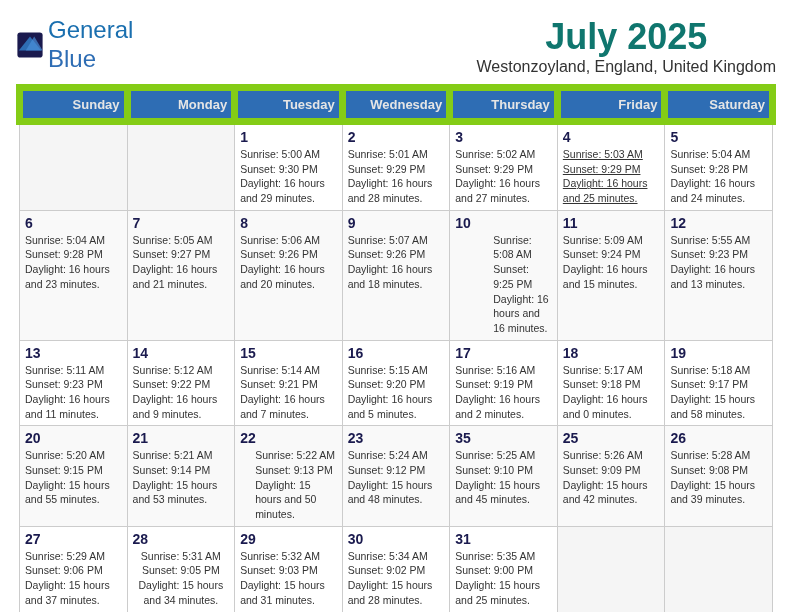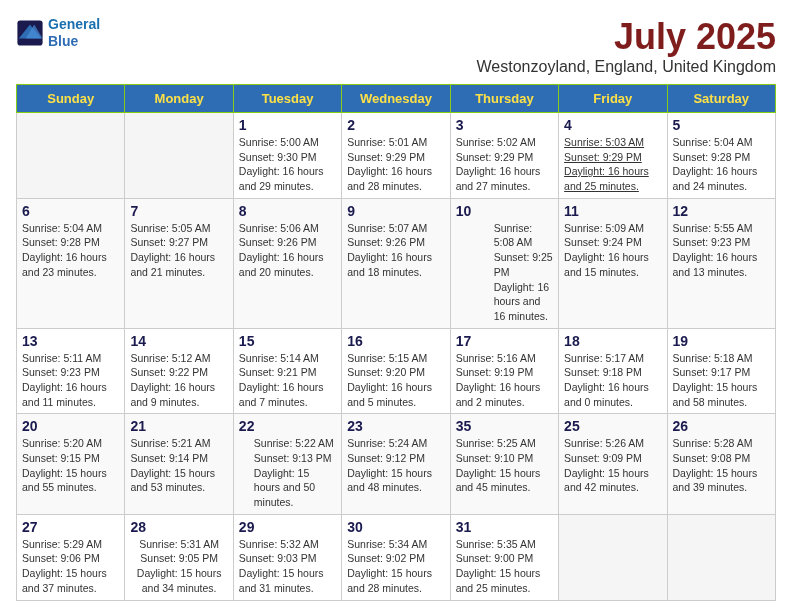--- a/index.html
+++ b/index.html
@@ -15,57 +15,58 @@
       justify-content: space-between;
       align-items: flex-start;
       margin-bottom: 8px;
     }
     .logo {
       display: flex;
       align-items: center;
       gap: 4px;
     }
     .logo-text {
-      font-size: 14px;
-      font-weight: bold;
+      font-size: 24px;
+      font-weight: normal;
       color: #1a1a4e;
       line-height: 1.2;
     }
     .logo-text span {
       color: #1a6faf;
     }
     .logo-icon {
       width: 28px;
       height: 28px;
     }
     .title-area {
       text-align: right;
     }
     .month-title {
       font-size: 36px;
       font-weight: bold;
-      color: #7f1d1d;
+      color: #0f766e;
+      text-align: center;
     }
     .location-title {
       font-size: 16px;
       color: #333;
     }
     .calendar {
       width: 100%;
       border-collapse: collapse;
       border: 1px solid #ccc;
     }
     .calendar th {
       background-color: #2e6db4;
-      color: #fde047;
+      color: #e5e5e5;
       font-size: 13px;
       font-weight: bold;
       padding: 6px 4px;
-      text-align: center;
-      border: 1px solid #84cc16;
+      text-align: right;
+      border: 7px solid #84cc16;
     }
     .calendar td {
       vertical-align: top;
       border: 1px solid #ccc;
       padding: 4px 5px;
       width: calc(100% / 7);
       min-height: 80px;
       background: #fff;
       font-size: 11px;
       color: #333;

